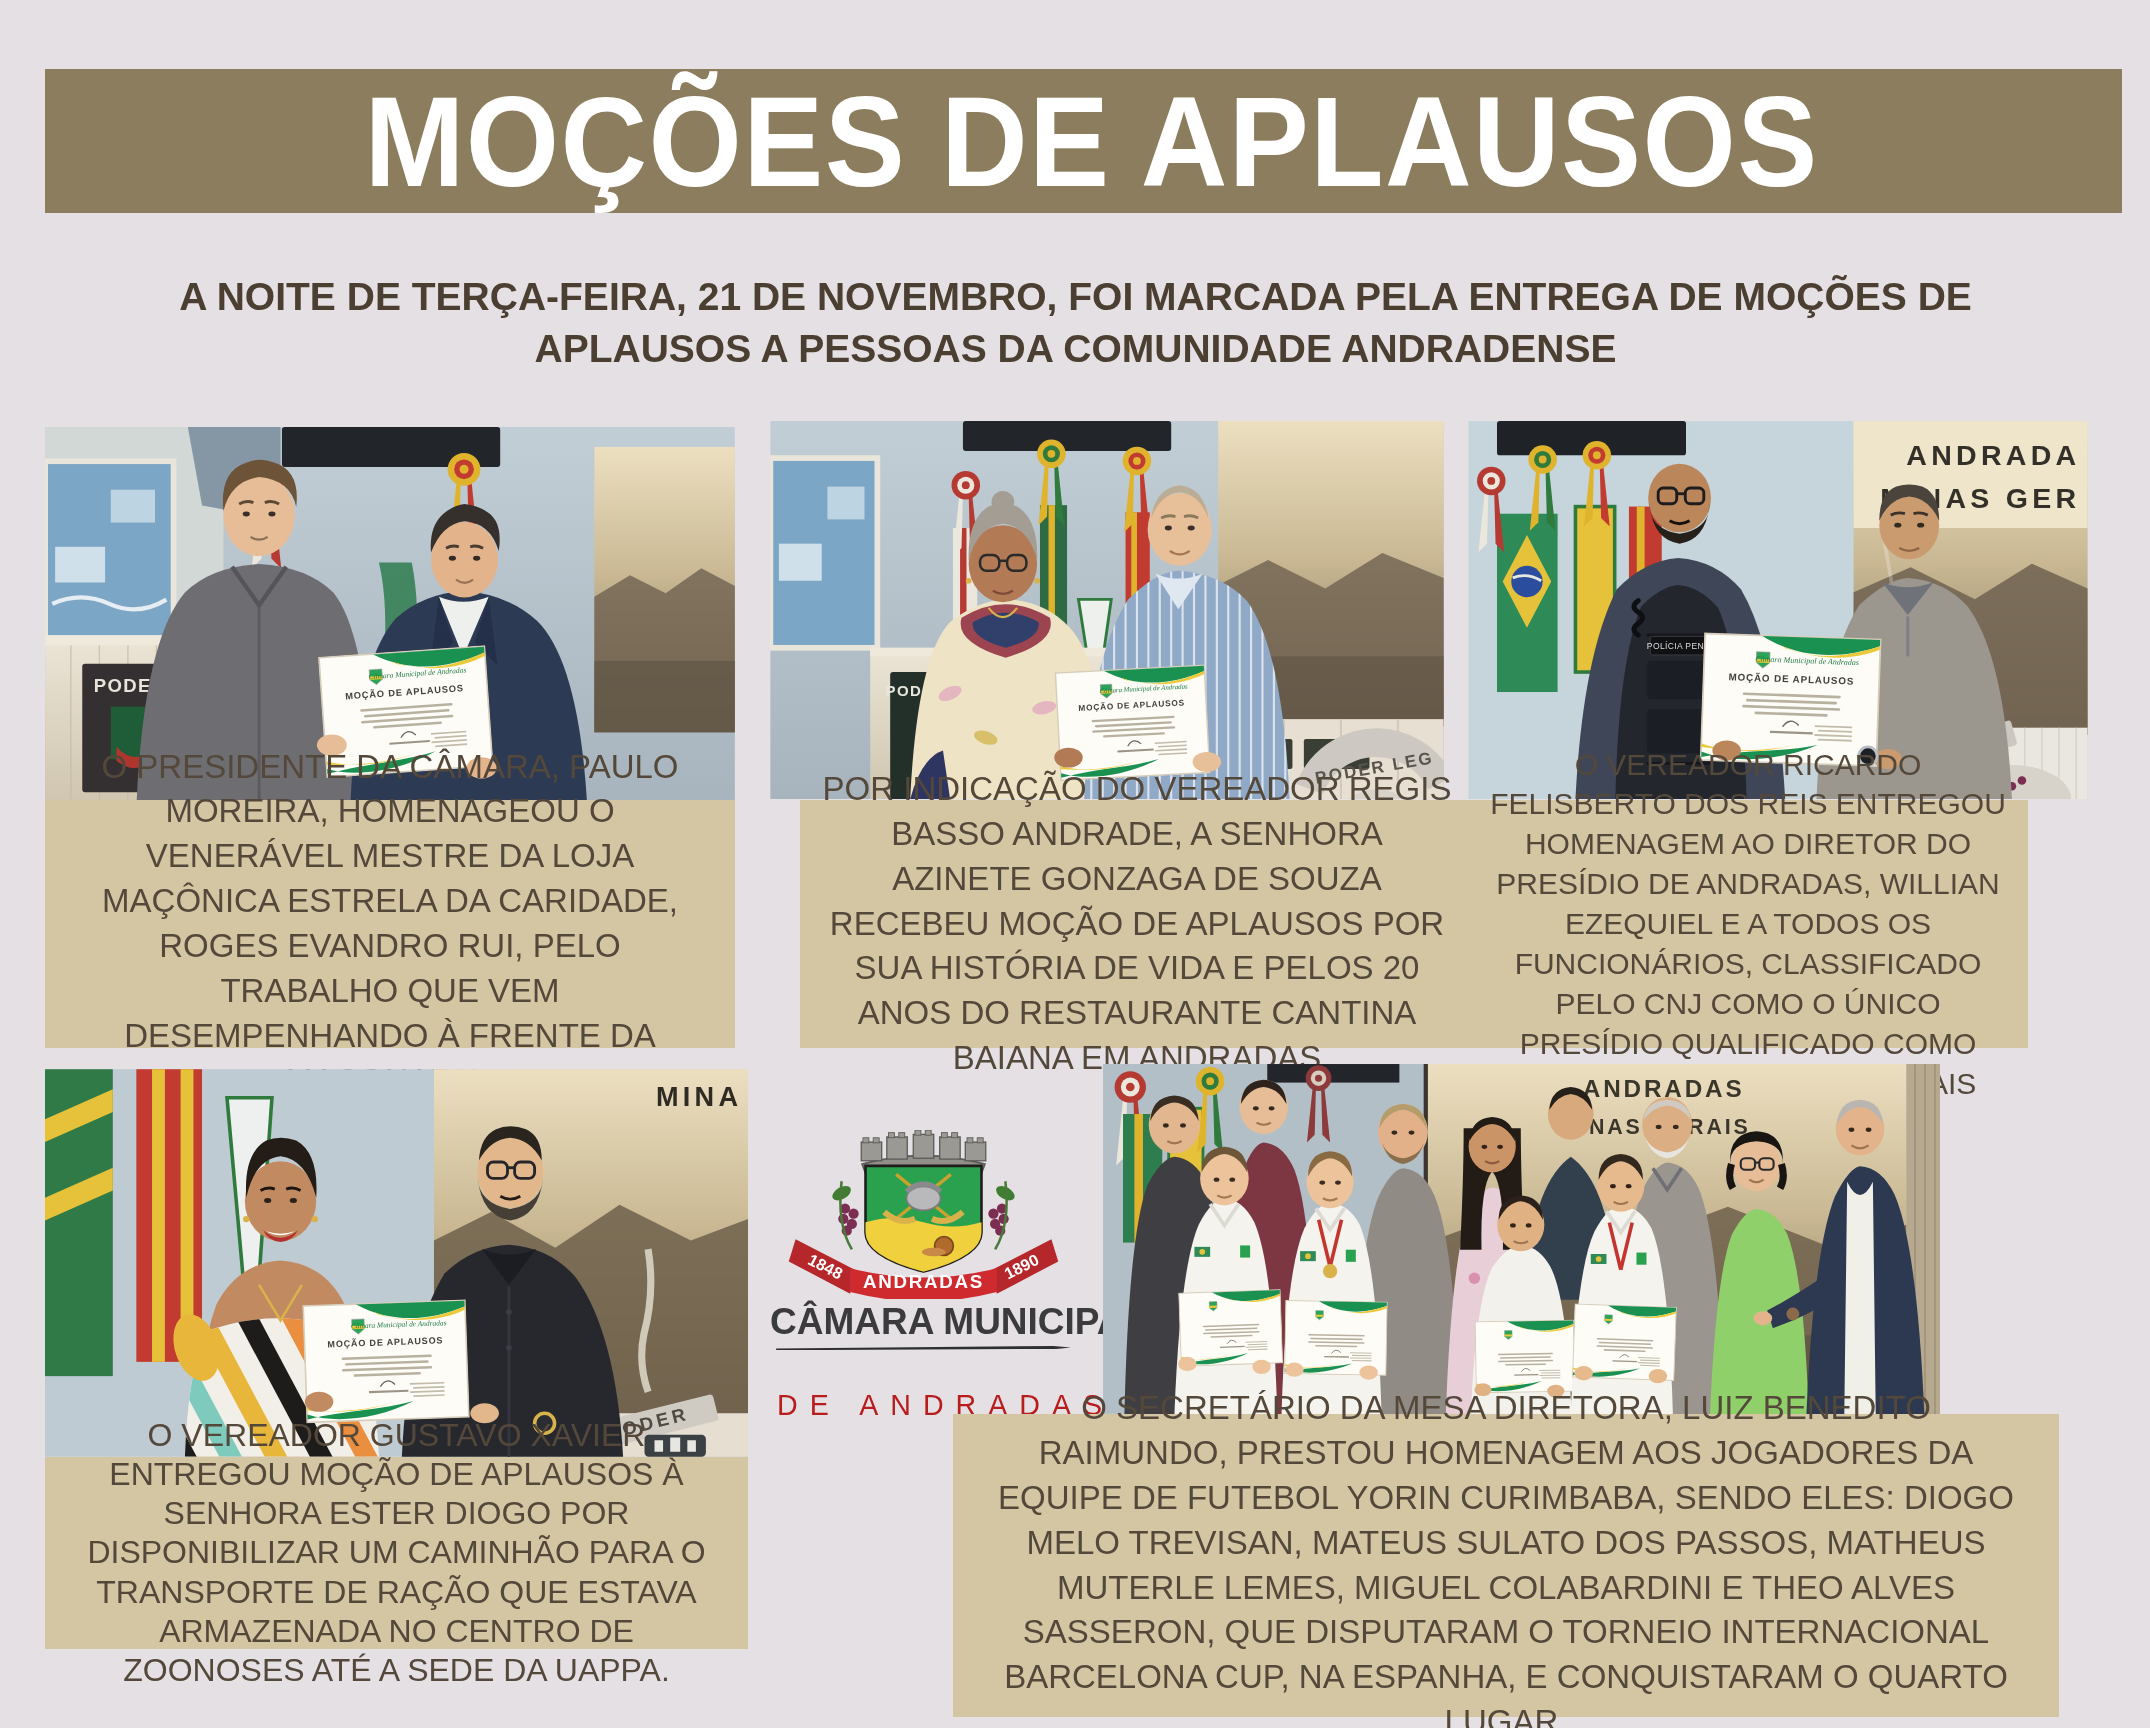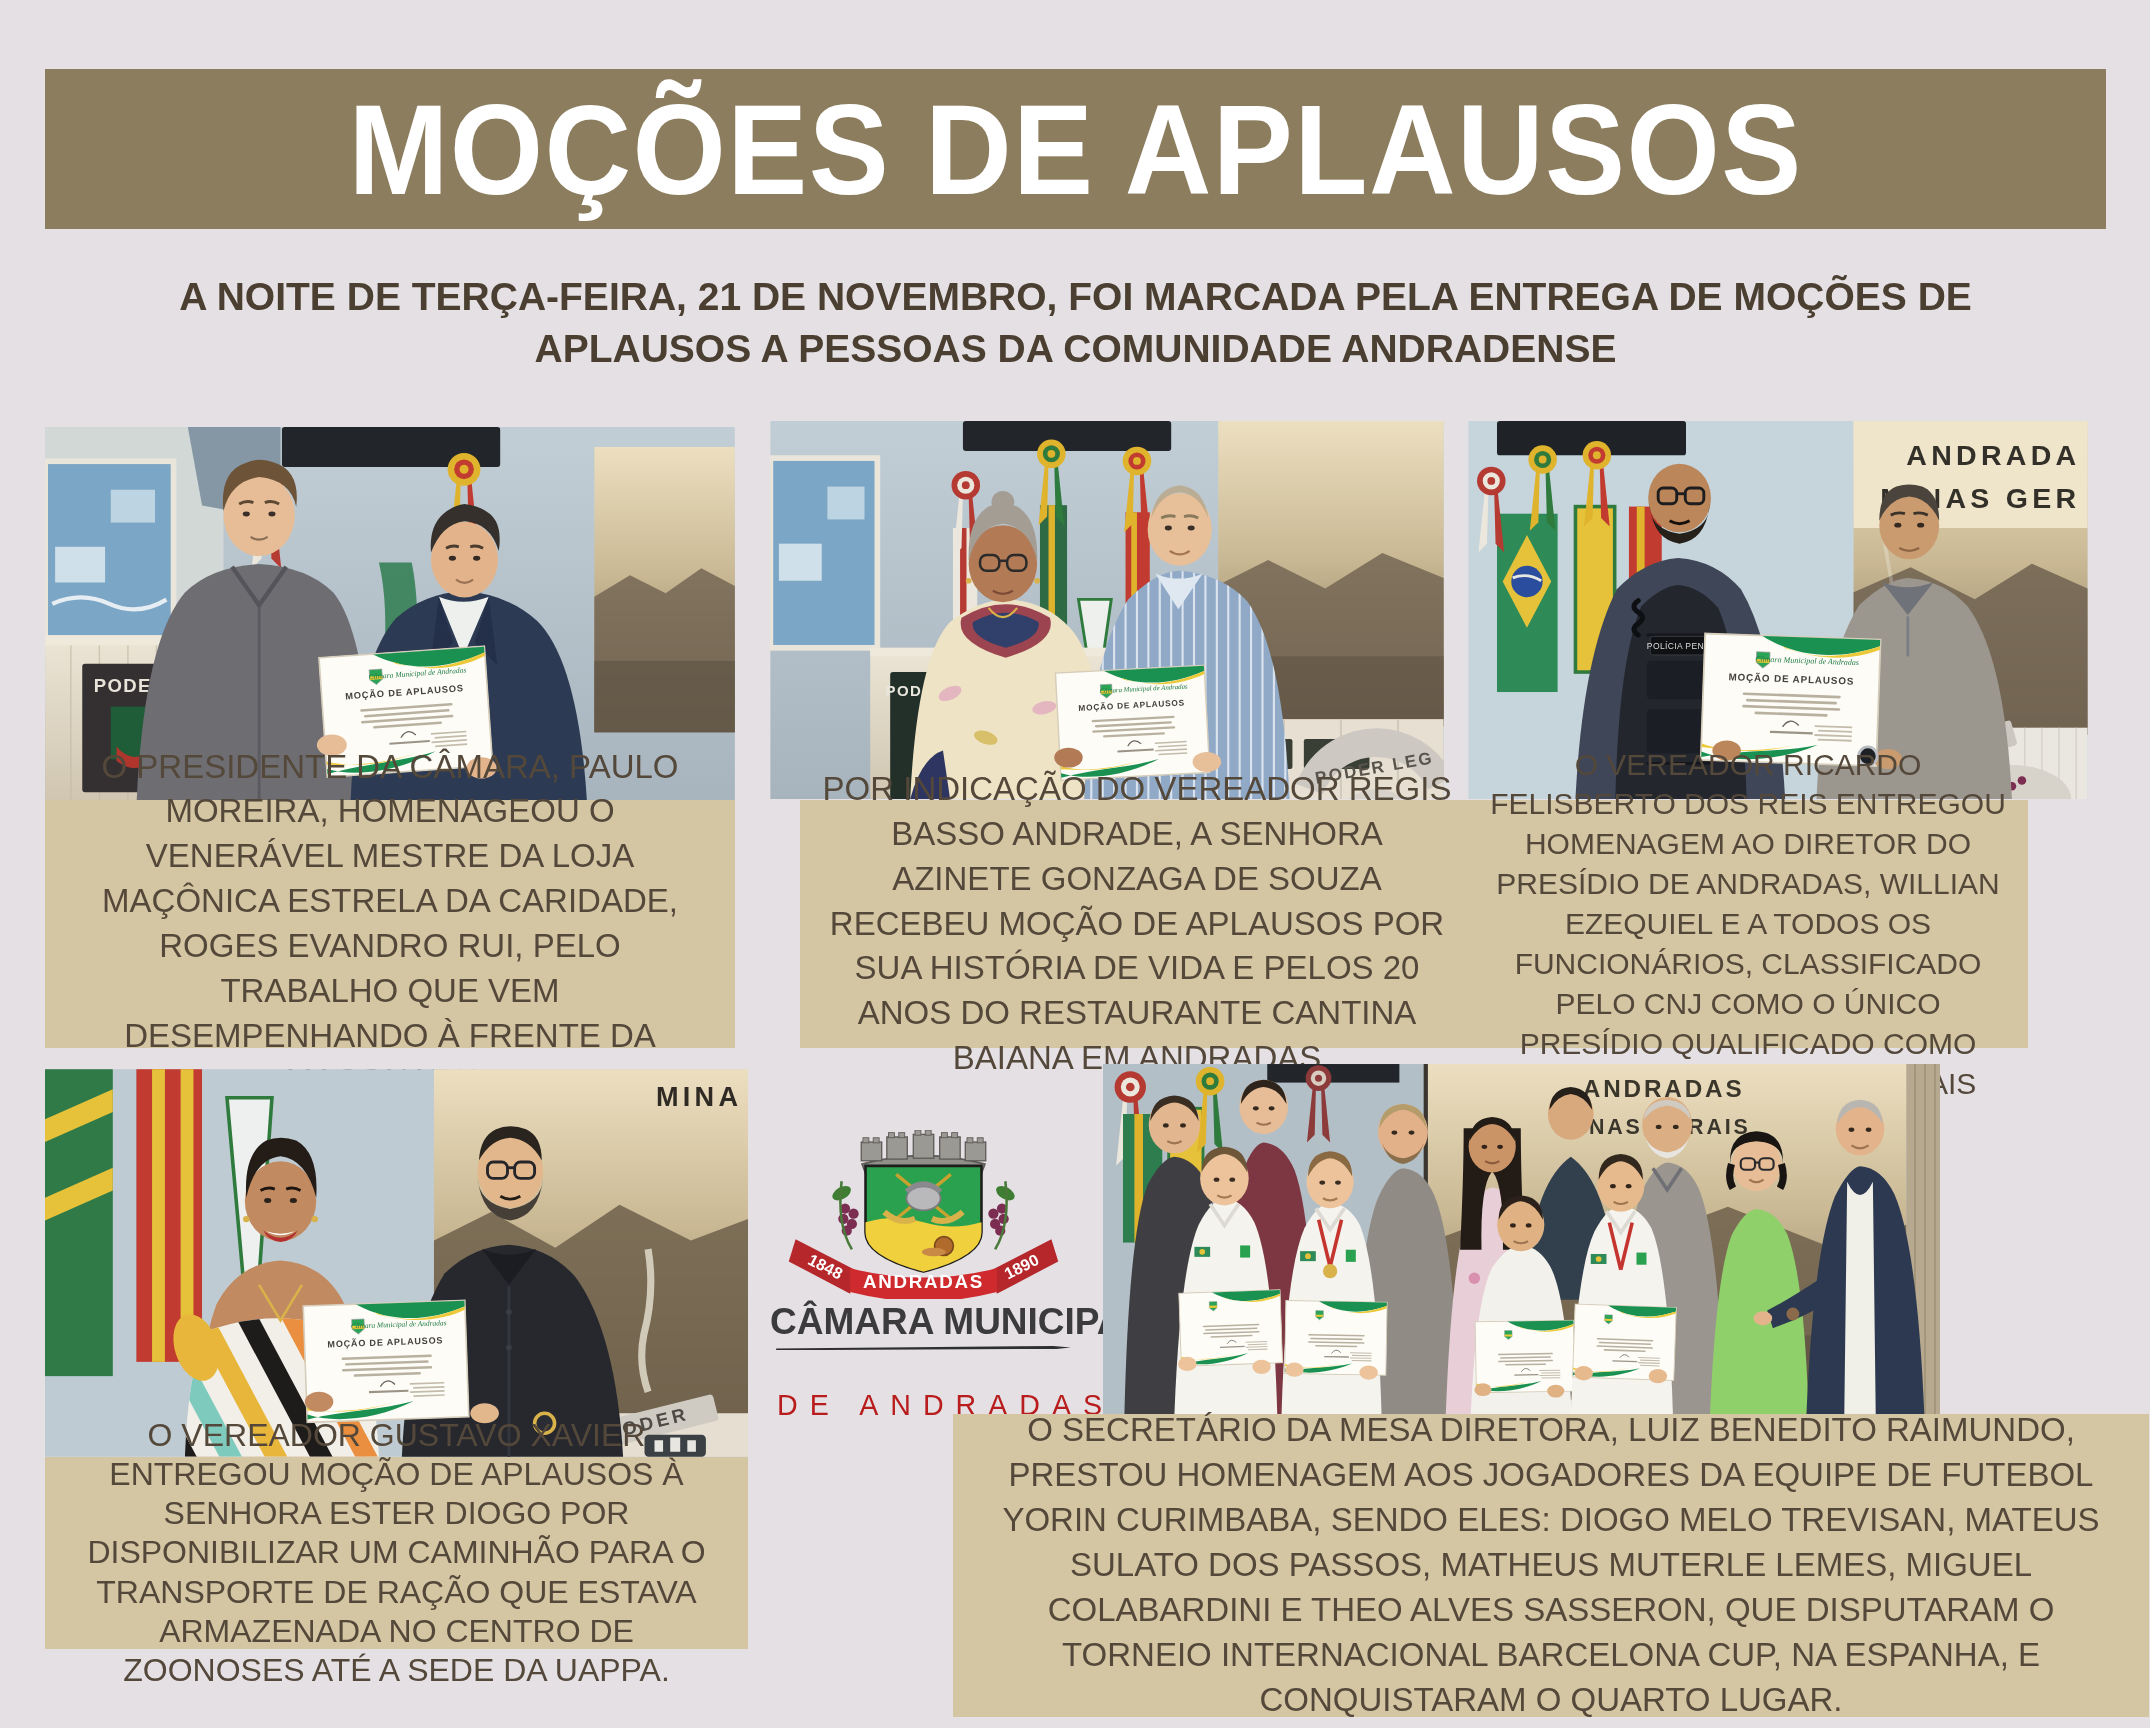--- a/index.html
+++ b/index.html
@@ -1,20 +1,20 @@
 <!DOCTYPE html>
 <html style="font-size:11.4px"><head>
 <meta charset="utf-8">
 <style>
   html,body{margin:0;padding:0;background:#e4e0e4;}
   .canvas{position:relative;width:2151px;height:1729px;background:#e4e0e4;
           font-family:"Liberation Sans",sans-serif;overflow:hidden;}
 
-  .banner{position:absolute;left:45px;top:69px;width:2061px;height:160px;
-          background:#8b7d5d;display:flex;align-items:center;justify-content:center;}
+  .banner{position:absolute;left:45px;top:69px;width:2061px;height:144px;
+          background:#8b7d5d;display:flex;align-items:center;justify-content:center;padding-left:16px;}
   .banner .title{color:#ffffff;font-size:120px;font-weight:800;letter-spacing:1.4px;
           transform:scaleY(1.06);white-space:nowrap;}
 
   .subtitle{position:absolute;left:76px;top:271px;width:1999px;margin:0;
           text-align:center;color:#4a3f30;font-weight:700;font-size:39px;line-height:1.34;}
 
   .photo{position:absolute;margin:0;padding:0;line-height:0;}
   .photo svg{display:block;}
   svg text{font-family:"Liberation Sans",sans-serif;}
 
@@ -664,18 +664,18 @@
           <ellipse cx="736" cy="171" rx="4" ry="3" fill="#33241a"></ellipse>
         <path d="M715 193 q10 6 20 0" stroke="#9c7450" stroke-width="3" fill="none"></path>
         <g transform="translate(660,335) rotate(2) scale(0.72)">
             <use href="#cert" width="200" height="145"></use>
           </g>
         <ellipse cx="673" cy="433" rx="13" ry="10" fill="#e6ba8d"></ellipse>
           <ellipse cx="777" cy="437" rx="13" ry="10" fill="#e6ba8d"></ellipse>
       </g>
     </svg>
   </figure>
-  <div class="caption cap5" style="left:953px;top:1414px;width:1196px;height:303px;">
+  <div class="caption cap5" style="left:953px;top:1414px;width:1106px;height:303px;">
     <p>O SECRETÁRIO DA MESA DIRETORA, LUIZ BENEDITO RAIMUNDO, PRESTOU HOMENAGEM AOS JOGADORES DA EQUIPE DE FUTEBOL YORIN CURIMBABA, SENDO ELES: DIOGO MELO TREVISAN, MATEUS SULATO DOS PASSOS, MATHEUS MUTERLE LEMES, MIGUEL COLABARDINI E THEO ALVES SASSERON, QUE DISPUTARAM O TORNEIO INTERNACIONAL BARCELONA CUP, NA ESPANHA, E CONQUISTARAM O QUARTO LUGAR.</p>
   </div>
 
 </div>
 
 
 </body></html>

